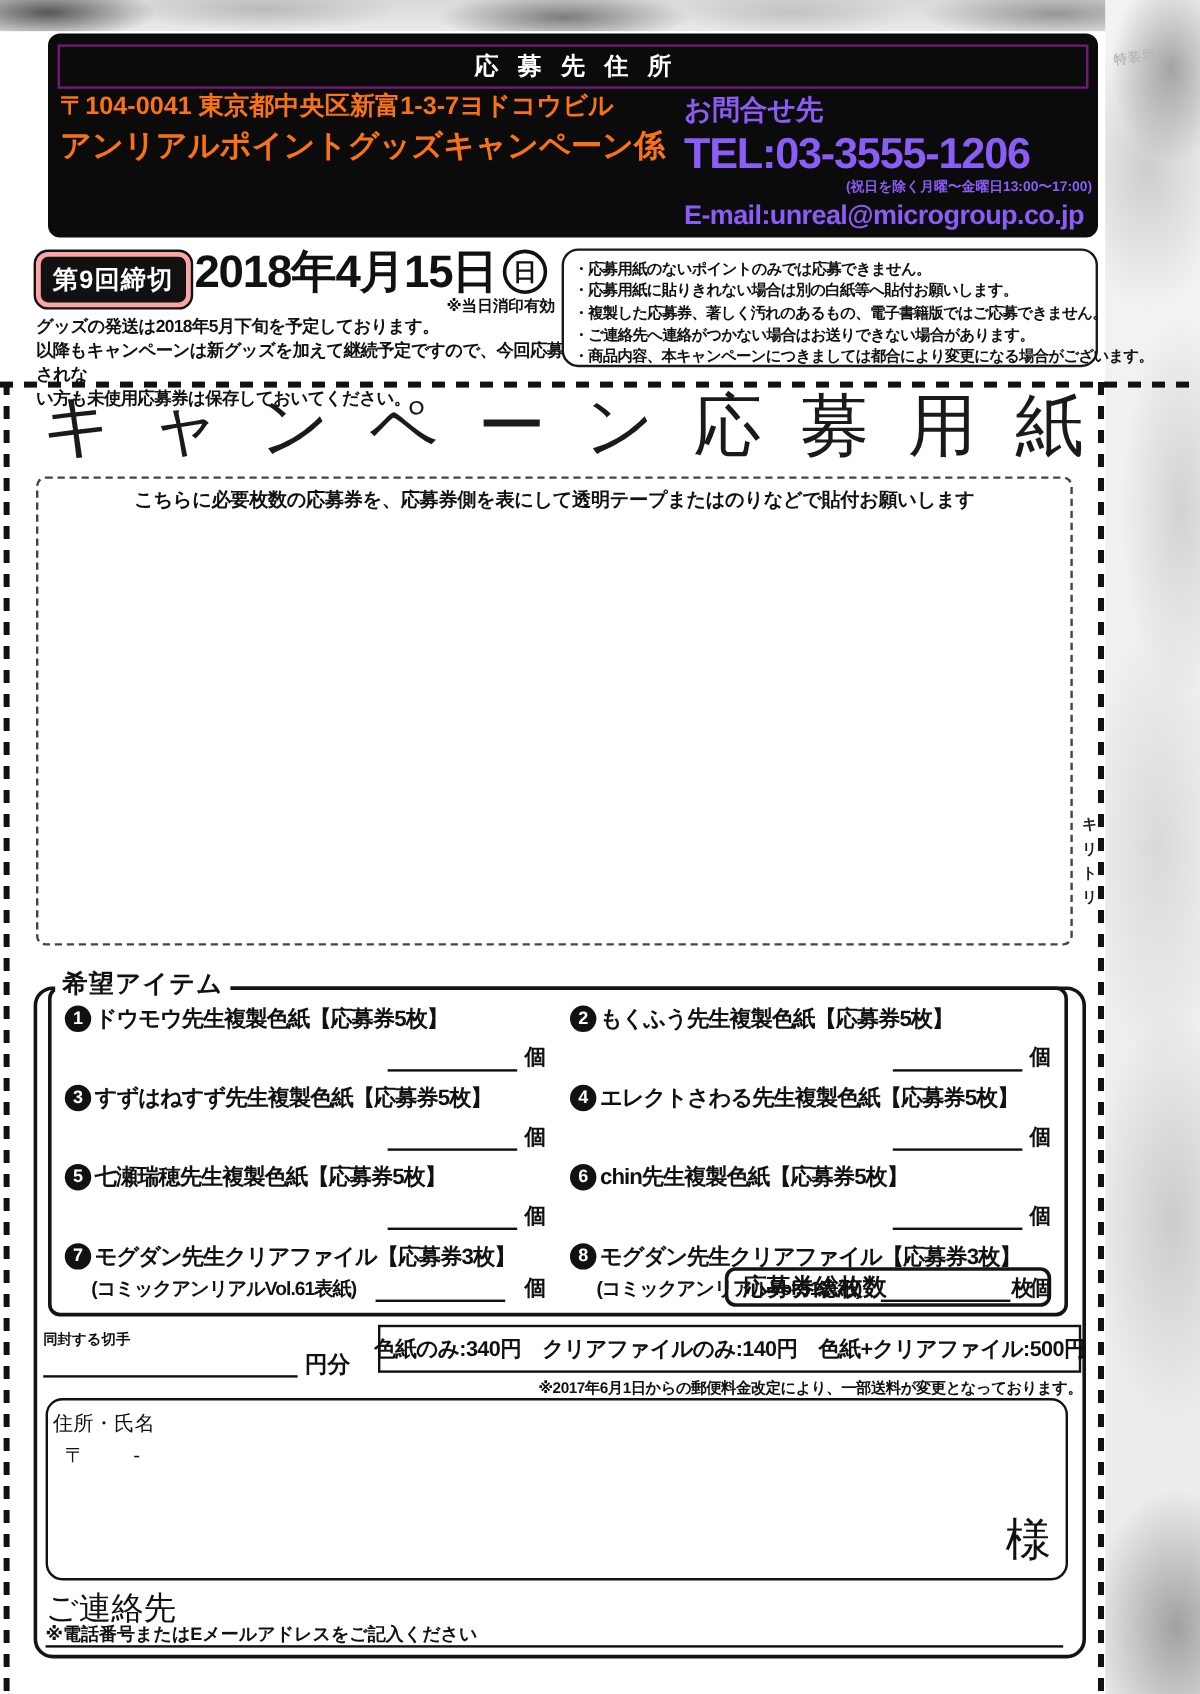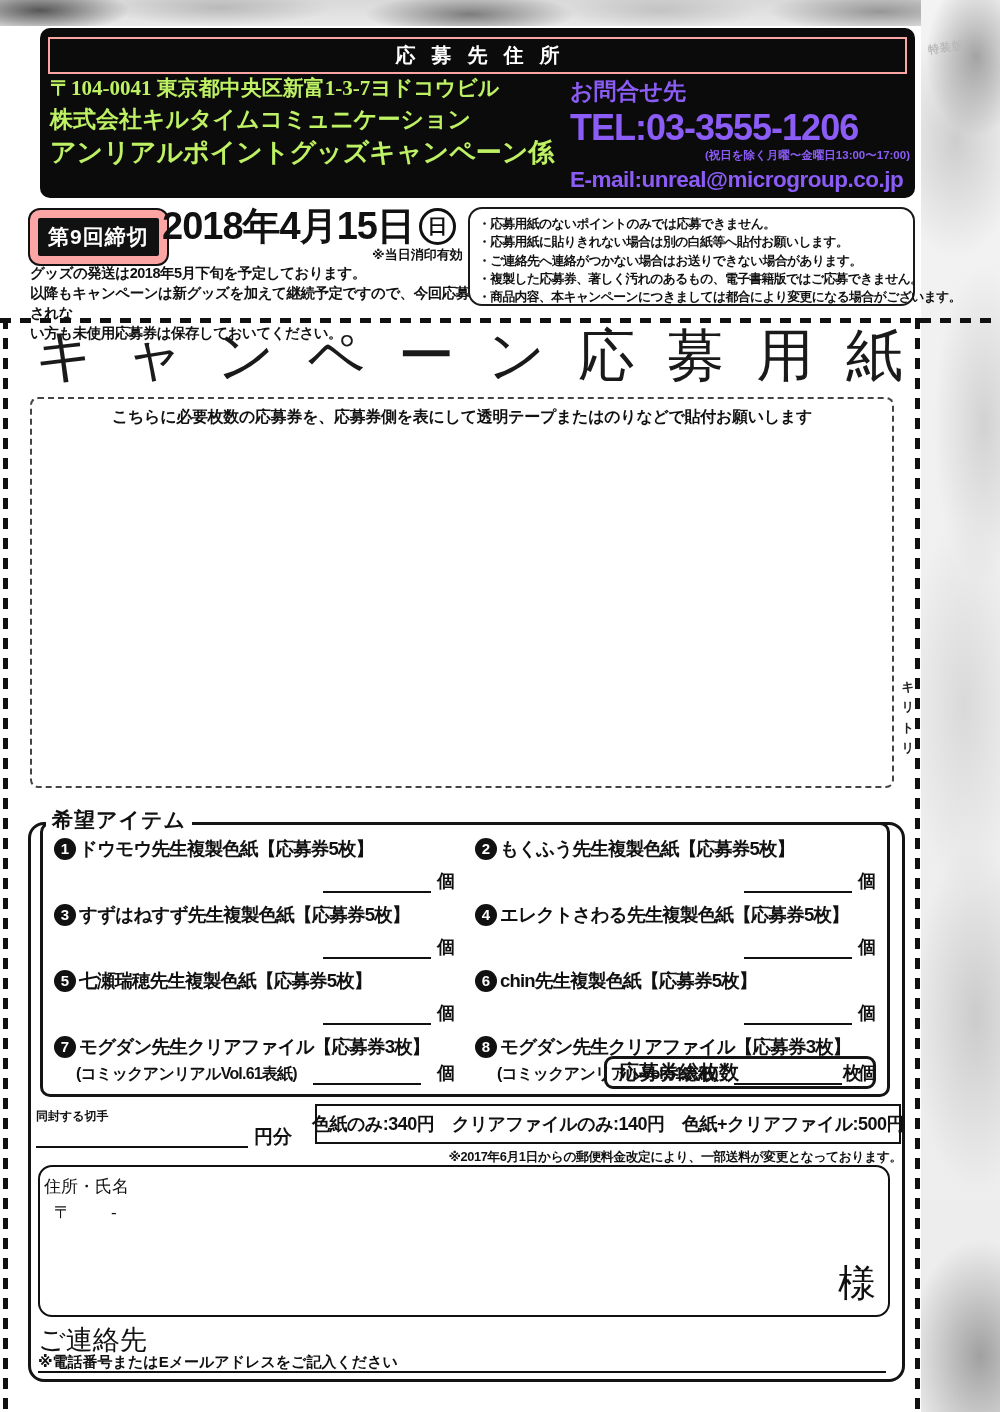--- a/index.html
+++ b/index.html
@@ -26,36 +26,36 @@
       radial-gradient(70px 220px at 80% 30%, rgba(185,185,185,.55), transparent 72%),
       radial-gradient(80px 260px at 55% 50%, rgba(205,205,205,.65), transparent 72%),
       radial-gradient(90px 240px at 70% 72%, rgba(175,175,175,.55), transparent 72%),
       radial-gradient(100px 160px at 75% 96%, rgba(110,110,110,.6), transparent 72%),
       linear-gradient(#f3f3f3,#ececec);
   }
   #bg-badge{left:928px;top:40px;font-size:11px;color:#b9b9b9;font-weight:700;transform:rotate(-8deg);letter-spacing:1px;}
 
   
   #header-box{left:40px;top:28px;width:875px;height:170px;background:#0b0b0b;border-radius:10px;}
-  #header-title-bar{position:absolute;left:8px;top:9px;right:8px;height:33px;border:2px solid #fca5a5;
+  #header-title-bar{position:absolute;left:8px;top:9px;right:8px;height:33px;border:2px solid #701a75;
     display:flex;align-items:center;justify-content:center;color:#fff;font-size:20px;font-weight:700;
     letter-spacing:16px;text-indent:16px;}
-  #header-address{position:absolute;left:10px;top:50px;color:#bef264;line-height:1.0;font-family:Liberation Serif, serif;}
+  #header-address{position:absolute;left:10px;top:50px;color:#f97316;line-height:1.0;}
   .addr1{font-size:21px;font-weight:700;margin-bottom:9px;}
   .addr2{font-size:23px;font-weight:700;margin-bottom:9px;}
   .addr3{font-size:26px;font-weight:800;}
   #header-contact{position:absolute;left:530px;top:48px;width:340px;color:#8b5cf6;text-align:left;}
   .c-label{font-size:23px;font-weight:800;margin-bottom:2px;}
   .c-tel{font-size:36px;font-weight:800;letter-spacing:-1px;line-height:1.05;}
   .c-telnote{font-size:11.5px;font-weight:600;text-align:right;margin:1px 0 4px 0;}
   .c-email{font-size:22.5px;font-weight:800;letter-spacing:-0.5px;}
 
   
   #deadline-badge{left:30px;top:210px;background:#111;color:#fff;font-size:21px;font-weight:800;
-    padding:5px 10px;border-radius:10px;border:8px solid #fca5a5;box-shadow:0 0 0 2px #111;letter-spacing:1px;}
+    padding:5px 10px;border-radius:10px;border:4px solid #fca5a5;box-shadow:0 0 0 2px #111;letter-spacing:1px;}
   #deadline-date{left:162px;top:201px;font-size:38px;font-weight:900;letter-spacing:-1px;display:flex;align-items:center;}
   #day-circle{display:inline-flex;width:31px;height:31px;border:3px solid #111;border-radius:50%;
     align-items:center;justify-content:center;font-size:20px;font-weight:800;margin-left:5px;letter-spacing:0;}
   #postmark-note{left:372px;top:246px;font-size:13px;font-weight:700;}
   #shipping-note{left:30px;top:263px;width:452px;font-size:14.5px;font-weight:700;line-height:1.38;white-space:pre-line;letter-spacing:-0.5px;}
   #notes-box{left:468px;top:207px;width:447px;height:99px;border:2.5px solid #1a1a1a;border-radius:14px;
     padding:6px 8px;box-sizing:border-box;}
   #notes-box .note-line{font-size:12.8px;font-weight:700;line-height:1.43;letter-spacing:-0.6px;white-space:nowrap;}
 
   
@@ -117,21 +117,20 @@
 <body>
 
 <div class="abs" id="bg-top"></div>
 <div class="abs" id="bg-right"></div>
 <div class="abs" id="bg-badge">特装版</div>
 
 <div class="abs" id="header-box">
   <div id="header-title-bar">応募先住所</div>
   <div id="header-address">
     <div class="addr1">〒104-0041 東京都中央区新富1-3-7ヨドコウビル</div>
-    <div class="addr2">株式会社キルタイムコミュニケーション</div>
     <div class="addr3">アンリアルポイントグッズキャンペーン係</div>
   </div>
   <div id="header-contact">
     <div class="c-label">お問合せ先</div>
     <div class="c-tel">TEL:03-3555-1206</div>
     <div class="c-telnote">(祝日を除く月曜〜金曜日13:00〜17:00)</div>
     <div class="c-email">E-mail:unreal@microgroup.co.jp</div>
   </div>
 </div>
 
@@ -140,22 +139,22 @@
   <span>2018年4月15日</span>
   <span id="day-circle">日</span>
 </div>
 <div class="abs" id="postmark-note">※当日消印有効</div>
 <div class="abs" id="shipping-note">グッズの発送は2018年5月下旬を予定しております。
 以降もキャンペーンは新グッズを加えて継続予定ですので、今回応募されな
 い方も未使用応募券は保存しておいてください。</div>
 <div class="abs" id="notes-box">
     <div class="note-line">・応募用紙のないポイントのみでは応募できません。</div>
     <div class="note-line">・応募用紙に貼りきれない場合は別の白紙等へ貼付お願いします。</div>
+    <div class="note-line">・複製した応募券、著しく汚れのあるもの、電子書籍版ではご応募できません。</div>
     <div class="note-line">・ご連絡先へ連絡がつかない場合はお送りできない場合があります。</div>
-    <div class="note-line">・複製した応募券、著しく汚れのあるもの、電子書籍版ではご応募できません。</div>
     <div class="note-line">・商品内容、本キャンペーンにつきましては都合により変更になる場合がございます。</div>
   </div>
 
 <div class="abs dash-h" id="dash-top"></div>
 <div class="abs dash-v" id="dash-left"></div>
 <div class="abs dash-v" id="dash-right"></div>
 <div class="abs" id="cut-mark">キリトリ</div>
 
 <div class="abs" id="form-title">
     <span>キ</span>

